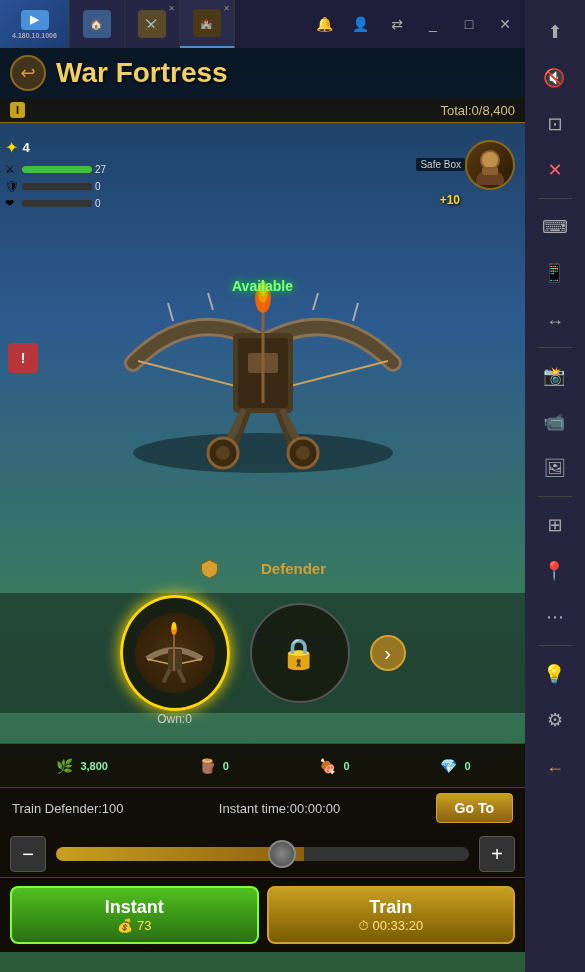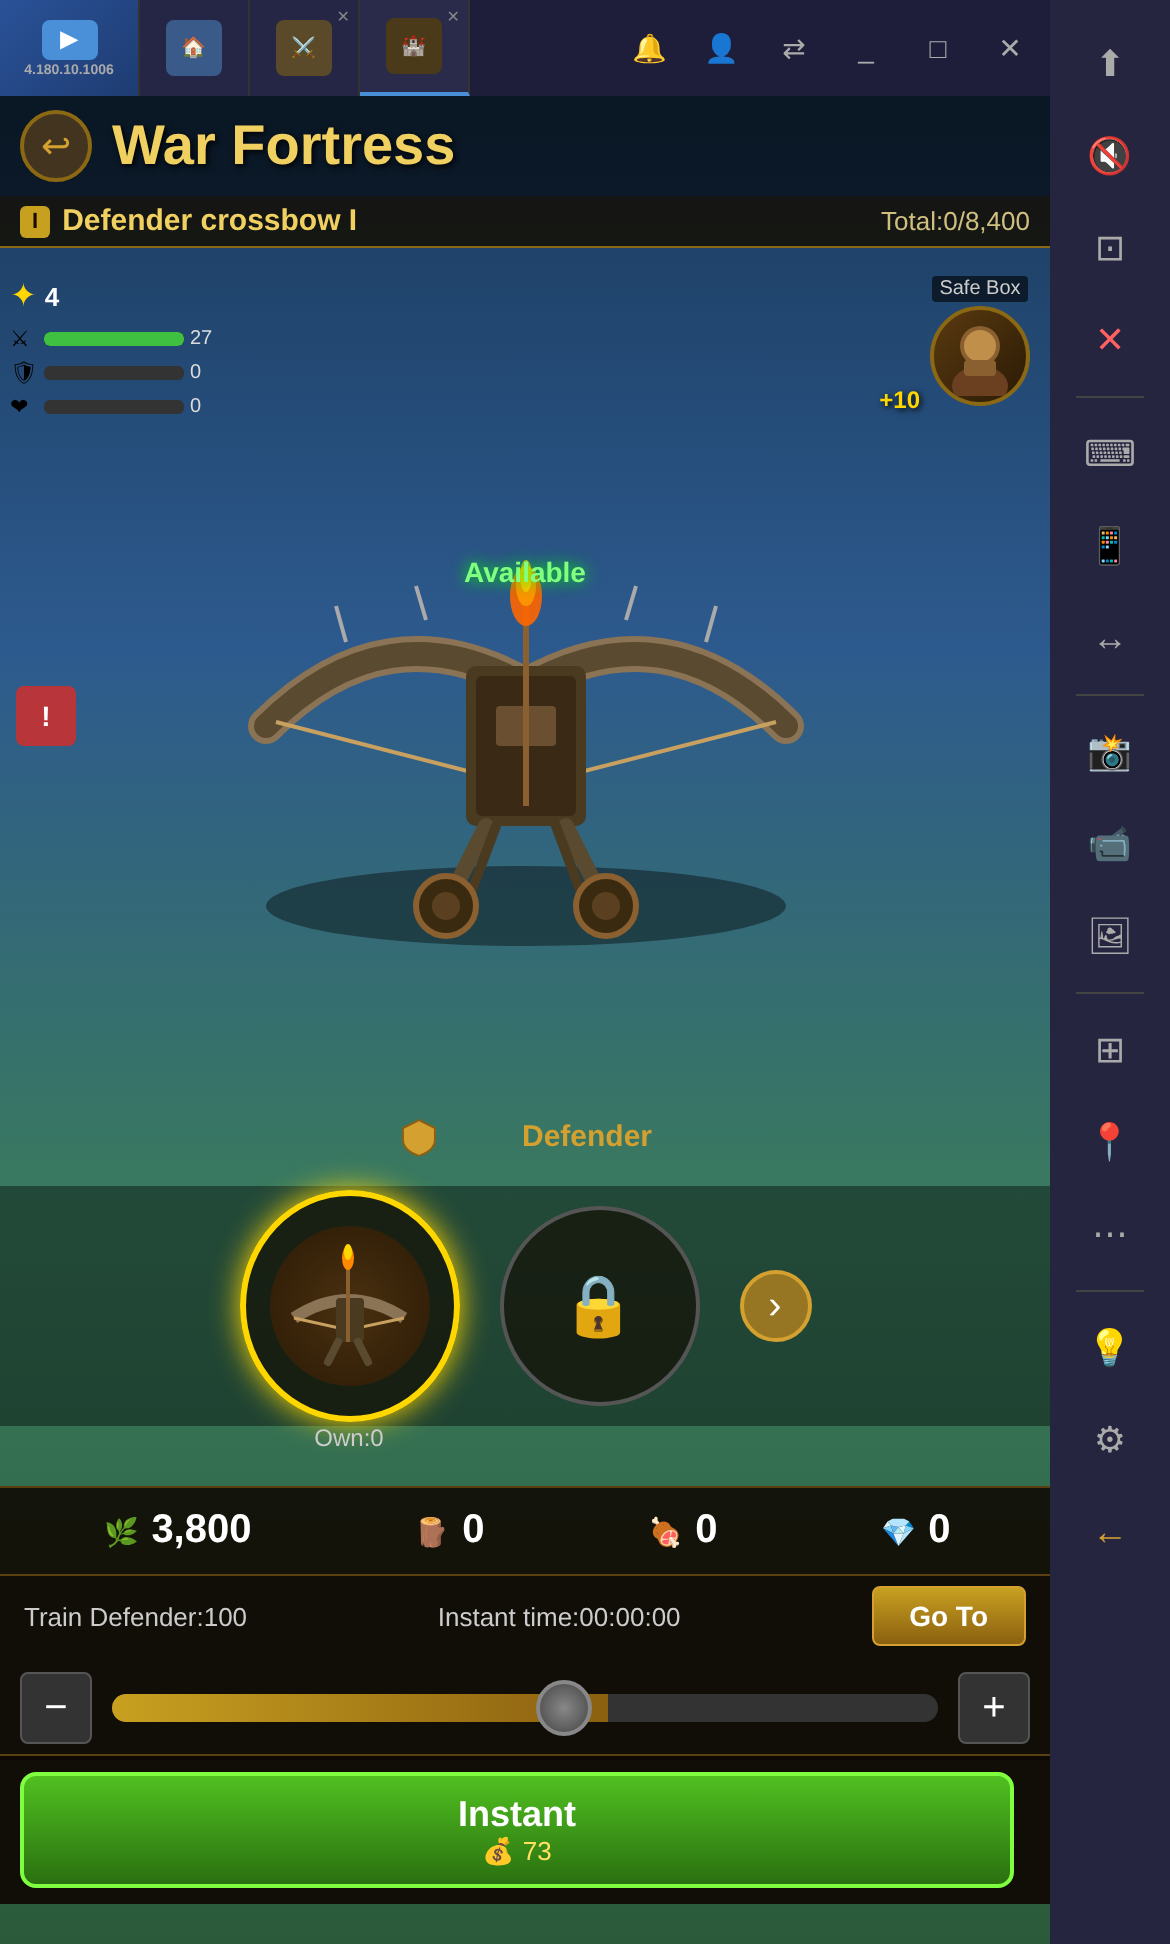--- a/index.html
+++ b/index.html
@@ -376,22 +376,22 @@
       display: flex;
       align-items: center;
       gap: 4px;
     }
     .res-icon {
       width: 22px; height: 22px;
       display: flex; align-items: center; justify-content: center;
       font-size: 14px;
     }
     .res-val {
-      color: #ffffff;
-      font-size: 20px;
+      color: #86efac;
+      font-size: 11px;
       font-weight: bold;
     }
 
     
     .train-controls {
       position: absolute;
       top: 740px;
       left: 0; right: 0;
       height: 40px;
       background: rgba(15,10,3,0.95);
@@ -535,21 +535,21 @@
       gap: 4px;
     }
 
     
     .safe-box {
       position: absolute;
       top: 90px;
       right: 10px;
       z-index: 10;
       display: flex;
-      flex-direction: column;
+      flex-direction: row;
       align-items: center;
     }
     .safe-box-label {
       color: #ccc;
       font-size: 10px;
       background: rgba(0,0,0,0.6);
       padding: 1px 4px;
       border-radius: 2px;
     }
     .safe-box-avatar {
@@ -680,21 +680,20 @@
   <div class="header-bar">
     <div class="back-btn">
       <span>↩</span>
     </div>
     <span class="header-title">War Fortress</span>
   </div>
 
   <div class="unit-info-bar">
     <div style="display:flex;align-items:center;">
       <span class="unit-rank-badge">I</span>
-      <span class="unit-name">Defender crossbow I</span>
     </div>
     <span class="unit-total">
       <span>Total:</span><span>0</span>/<span>8,400</span>
     </span>
   </div>
 
   <div class="xp-badge">
     <span class="xp-icon">✦</span>
     <span class="xp-val">4</span>
   </div>
@@ -861,15 +860,22 @@
   </div>
 
   <div class="bottom-buttons">
     <div class="instant-btn">
       <span class="instant-text">Instant</span>
       <span class="instant-cost">
         <span>💰</span>
         <span>73</span>
       </span>
     </div>
+    <div class="train-btn">
+      <span class="train-text">Train</span>
+      <span class="train-time">
+        <span>⏱</span>
+        <span>00:33:20</span>
+      </span>
+    </div>
   </div>
 
 </div>
 
 </body></html>

